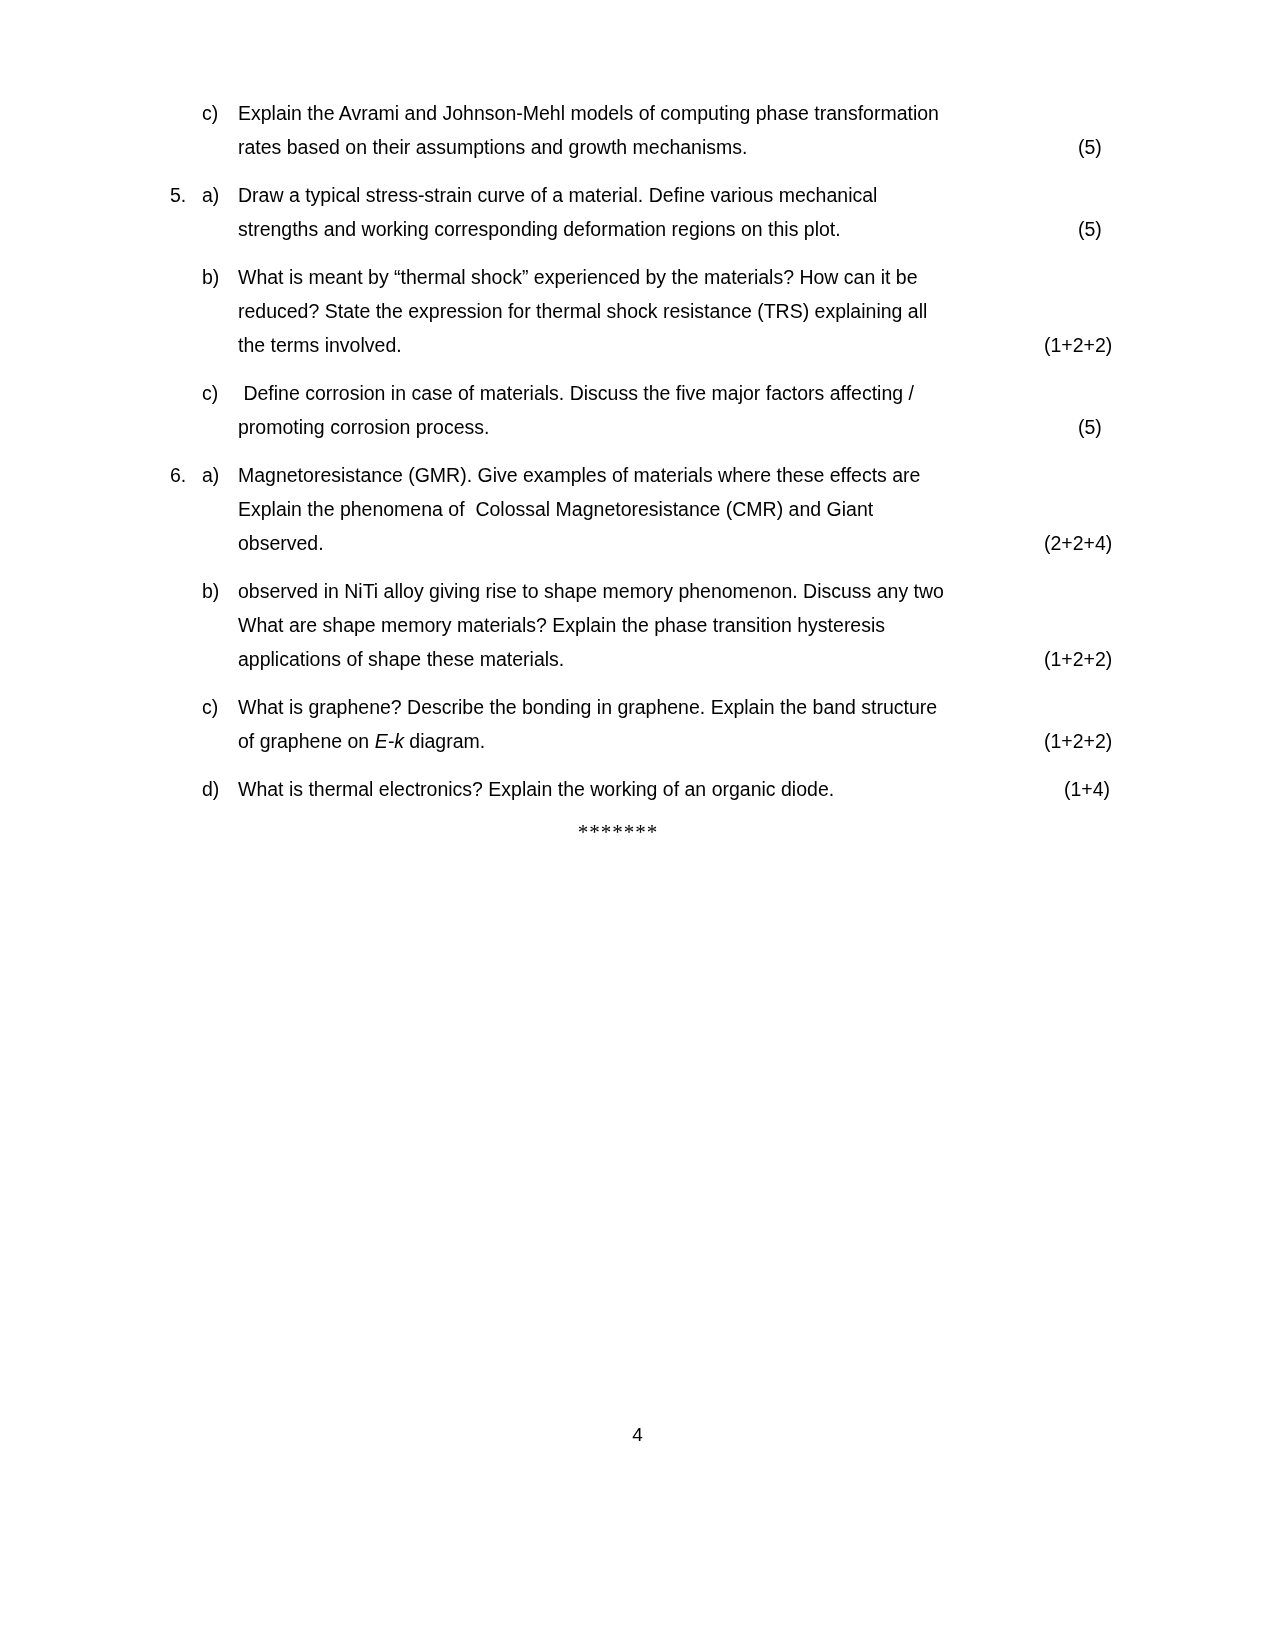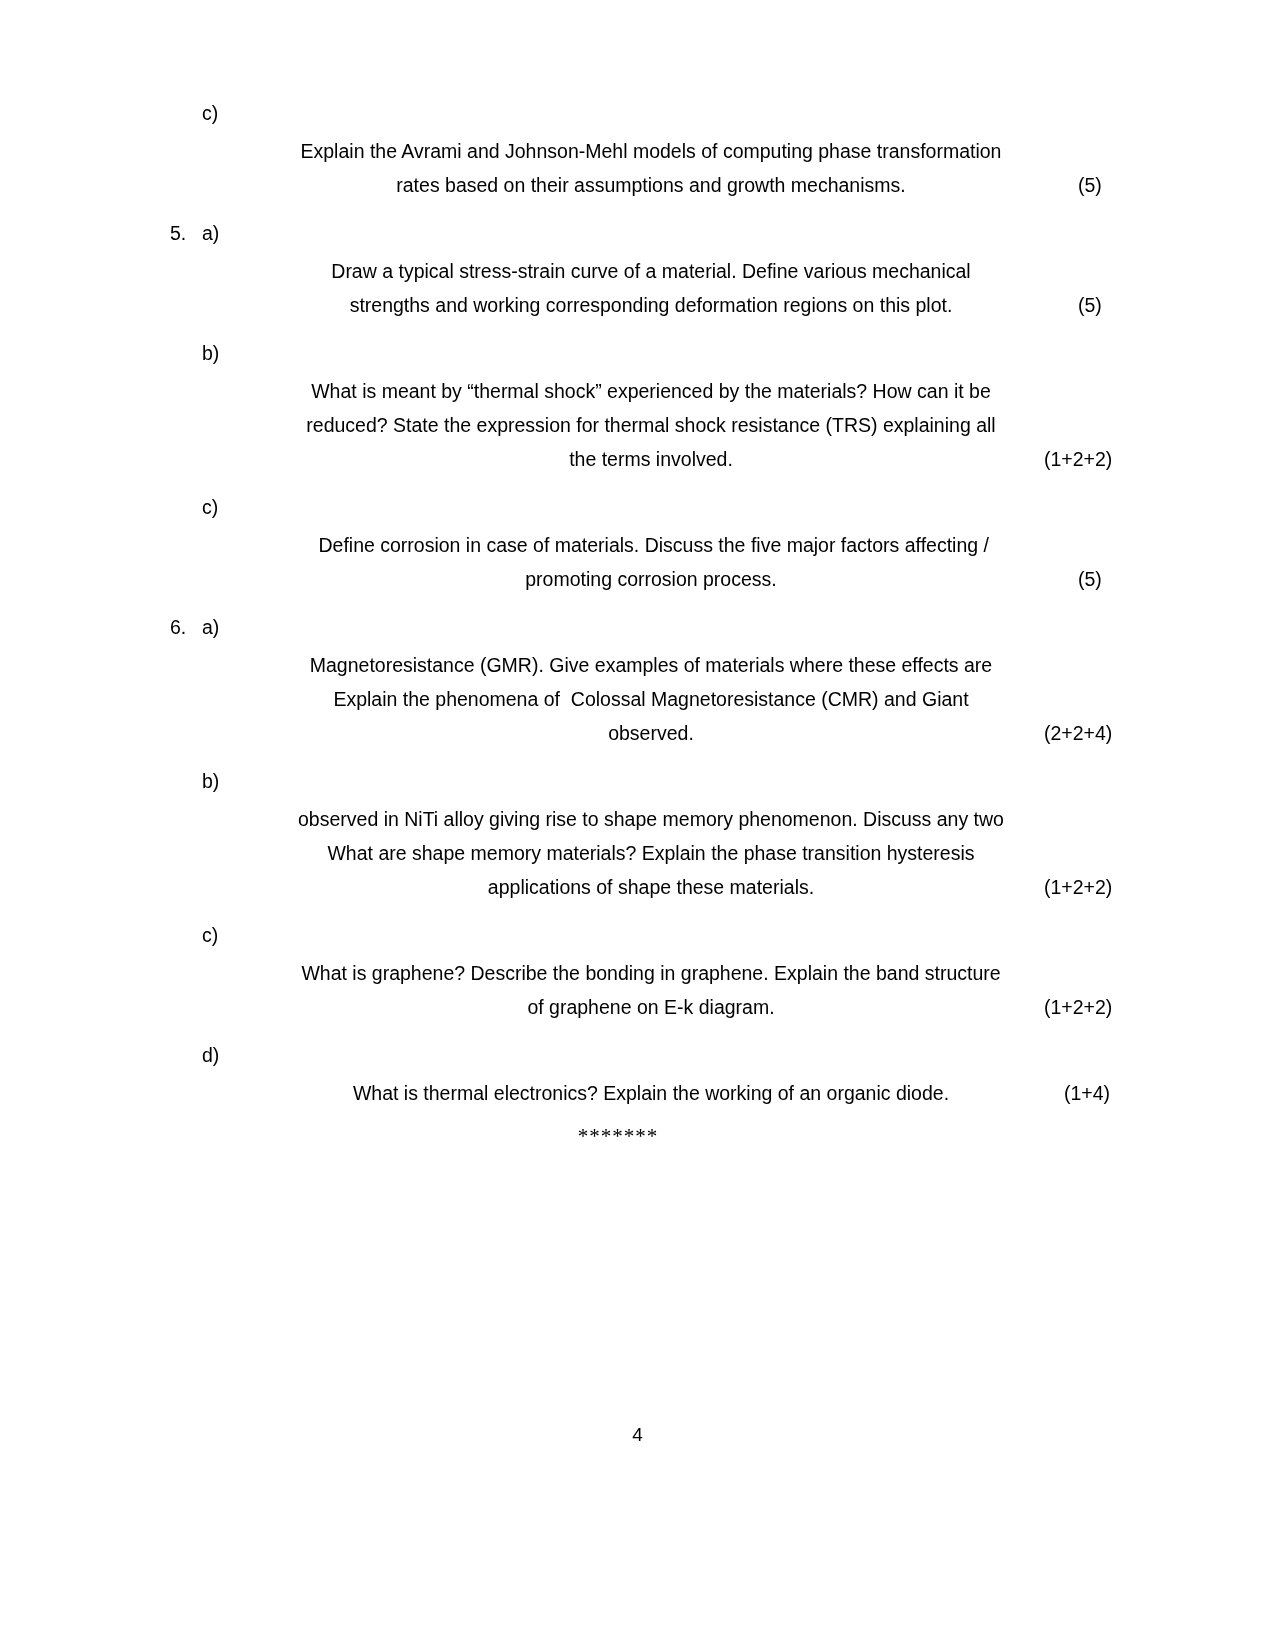--- a/index.html
+++ b/index.html
@@ -55,23 +55,22 @@
     line-height: 34px;
     text-align: left;
     box-sizing: border-box;
   }
 
   .qbody {
     flex: 1 1 auto;
     font-size: 19.5px;
     line-height: 34px;
     position: relative;
-    text-align: center;
+    text-align: left;
     padding-right: 4px;
-    margin-top: 38px;
   }
 
   .qbody .line {
     display: block;
     white-space: pre;
   }
 
   .line-wrap {
     position: relative;
     display: block;
@@ -88,20 +87,21 @@
 
   .marks-abs.narrow {
     left: 840px;
   }
 
   .marks-abs.wide {
     left: 806px;
   }
 
   .ital {
+    font-style: italic;
   }
 
   .stars {
     position: absolute;
     left: 0;
     top: 0;
     width: 900px;
     text-align: center;
     font-size: 21px;
     letter-spacing: 1px;

